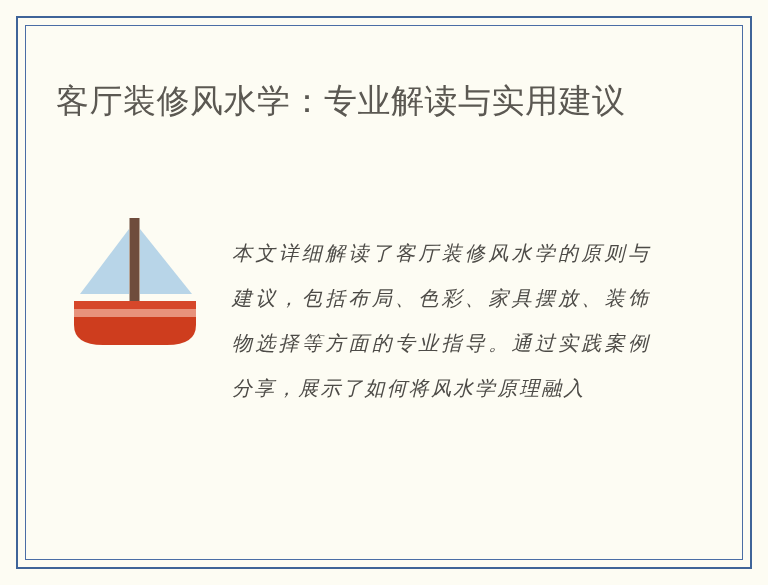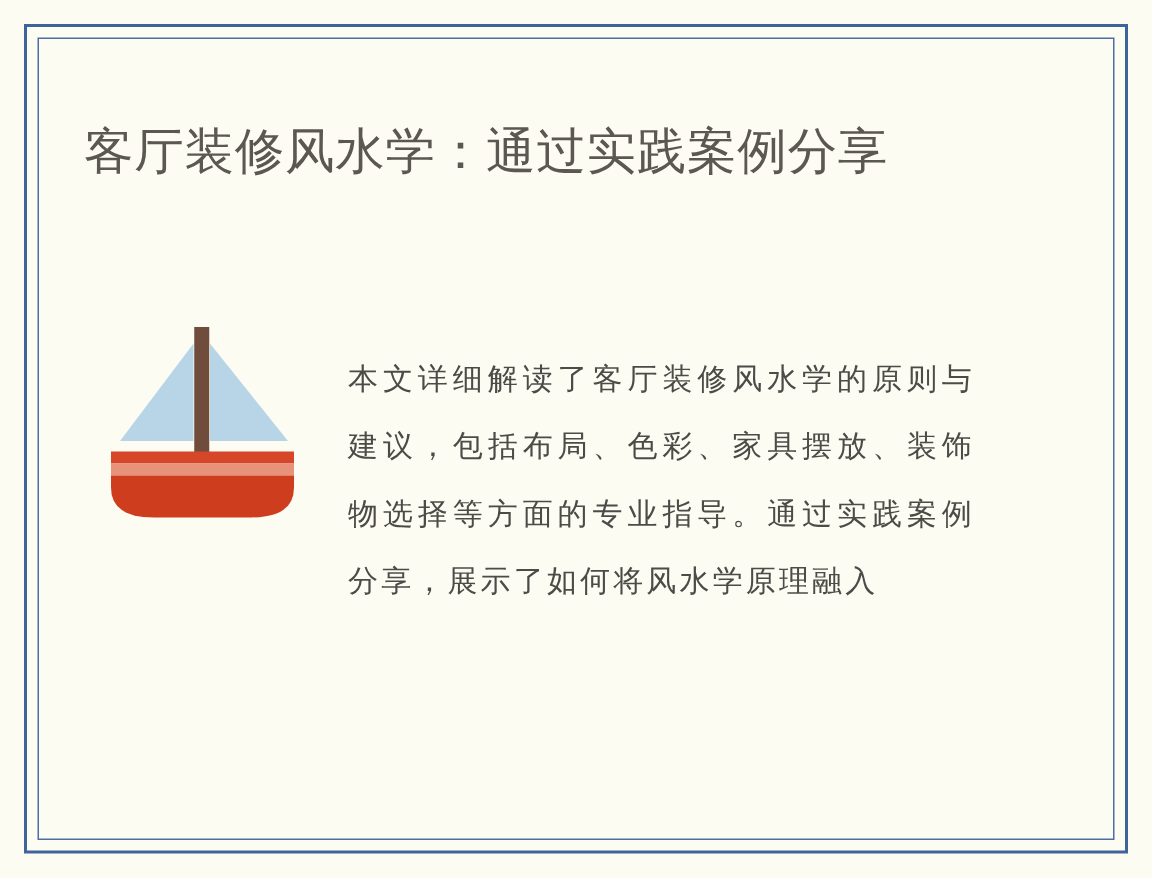--- a/index.html
+++ b/index.html
@@ -87,34 +87,35 @@
   .body-text {
     position: absolute;
     left: 176px;
     top: 6px;
     width: 418px;
     font-size: 20px;
     line-height: 45px;
     letter-spacing: 2.1px;
     color: #4d4b47;
     font-family: "Liberation Serif", serif;
+    font-style: italic;
     text-align: justify;
     text-justify: inter-character;
     white-space: pre-wrap;
   }
 </style>
 </head>
 <body>
 
 <div class="card">
 
   <div class="frame-outer"></div>
   <div class="frame-inner"></div>
 
-  <h1 class="title">客厅装修风水学：通过实践案例分享</h1>
+  <h1 class="title">客厅装修风水学：专业解读与实用建议</h1>
 
   <div class="content">
 
     <div class="icon-wrap">
       <svg class="boat" viewBox="0 0 130 140" xmlns="http://www.w3.org/2000/svg">
 
         <polygon points="59,20 59,85 10,85" fill="#b8d5e8"></polygon>
 
         <polygon points="70,20 70,85 122,85" fill="#b8d5e8"></polygon>
 

